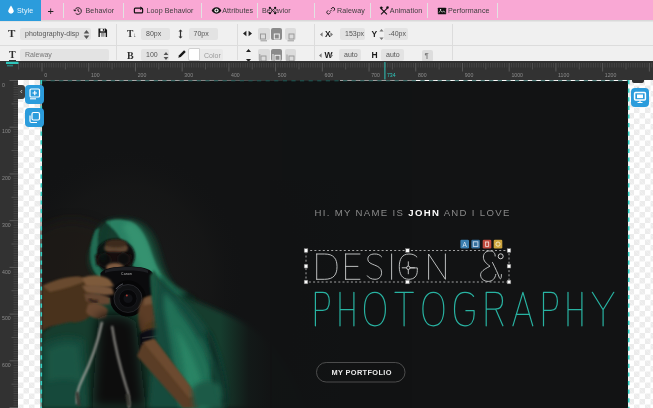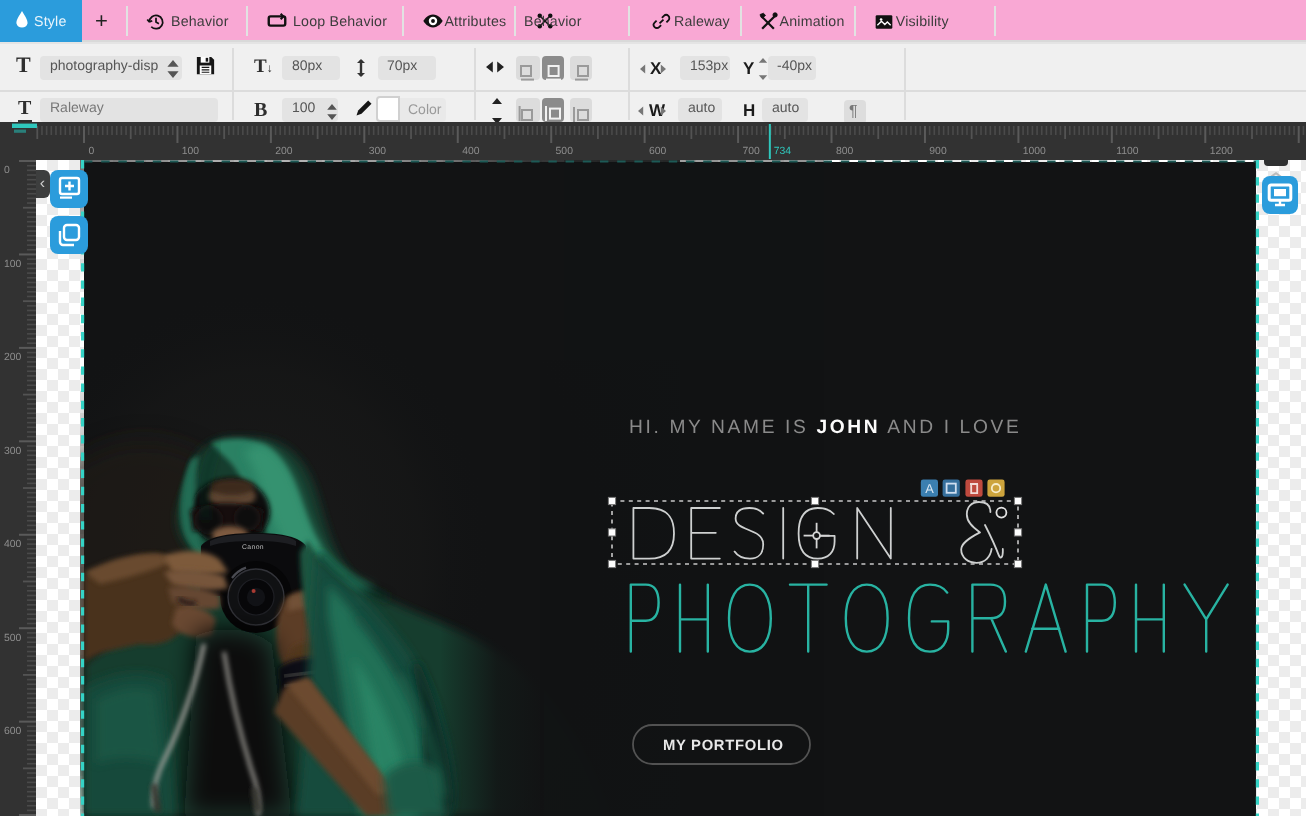--- a/index.html
+++ b/index.html
@@ -88,21 +88,21 @@
       <path d="M2.5 3 l4 -1.5 2.5 2.5 -3.5 3.5 -2.5 -2.5 z"></path>
       <circle cx="20.5" cy="3.5" r="2.6"></circle>
     </svg>
     <span class="tabtxt" style="left:389.8px">Animation</span>
     <div class="tab-sep" style="left:426.8px"></div>
     <svg width="10" height="10" style="position:absolute;left:437px;top:5.5px" viewBox="0 0 24 24">
       <rect x="2" y="4" width="20" height="16" rx="1.5" fill="#111"></rect>
       <path d="M4 16 l5 -5 4 4 3 -3 4 4" stroke="#fff" stroke-width="1.6" fill="none"></path>
       <circle cx="8.5" cy="9" r="1.6" fill="#fff"></circle>
     </svg>
-    <span class="tabtxt" style="left:447.9px">Visibility</span>
+    <span class="tabtxt" style="left:447.9px">Performance</span>
     <div class="tab-sep" style="left:497.2px"></div>
   </div>
 
   <div id="toolbar">
     <div class="rowsep"></div>
     <div class="vsep" style="left:116px"></div>
     <div class="vsep" style="left:236.5px"></div>
     <div class="vsep" style="left:313.5px"></div>
     <div class="vsep" style="left:452px"></div>
 

